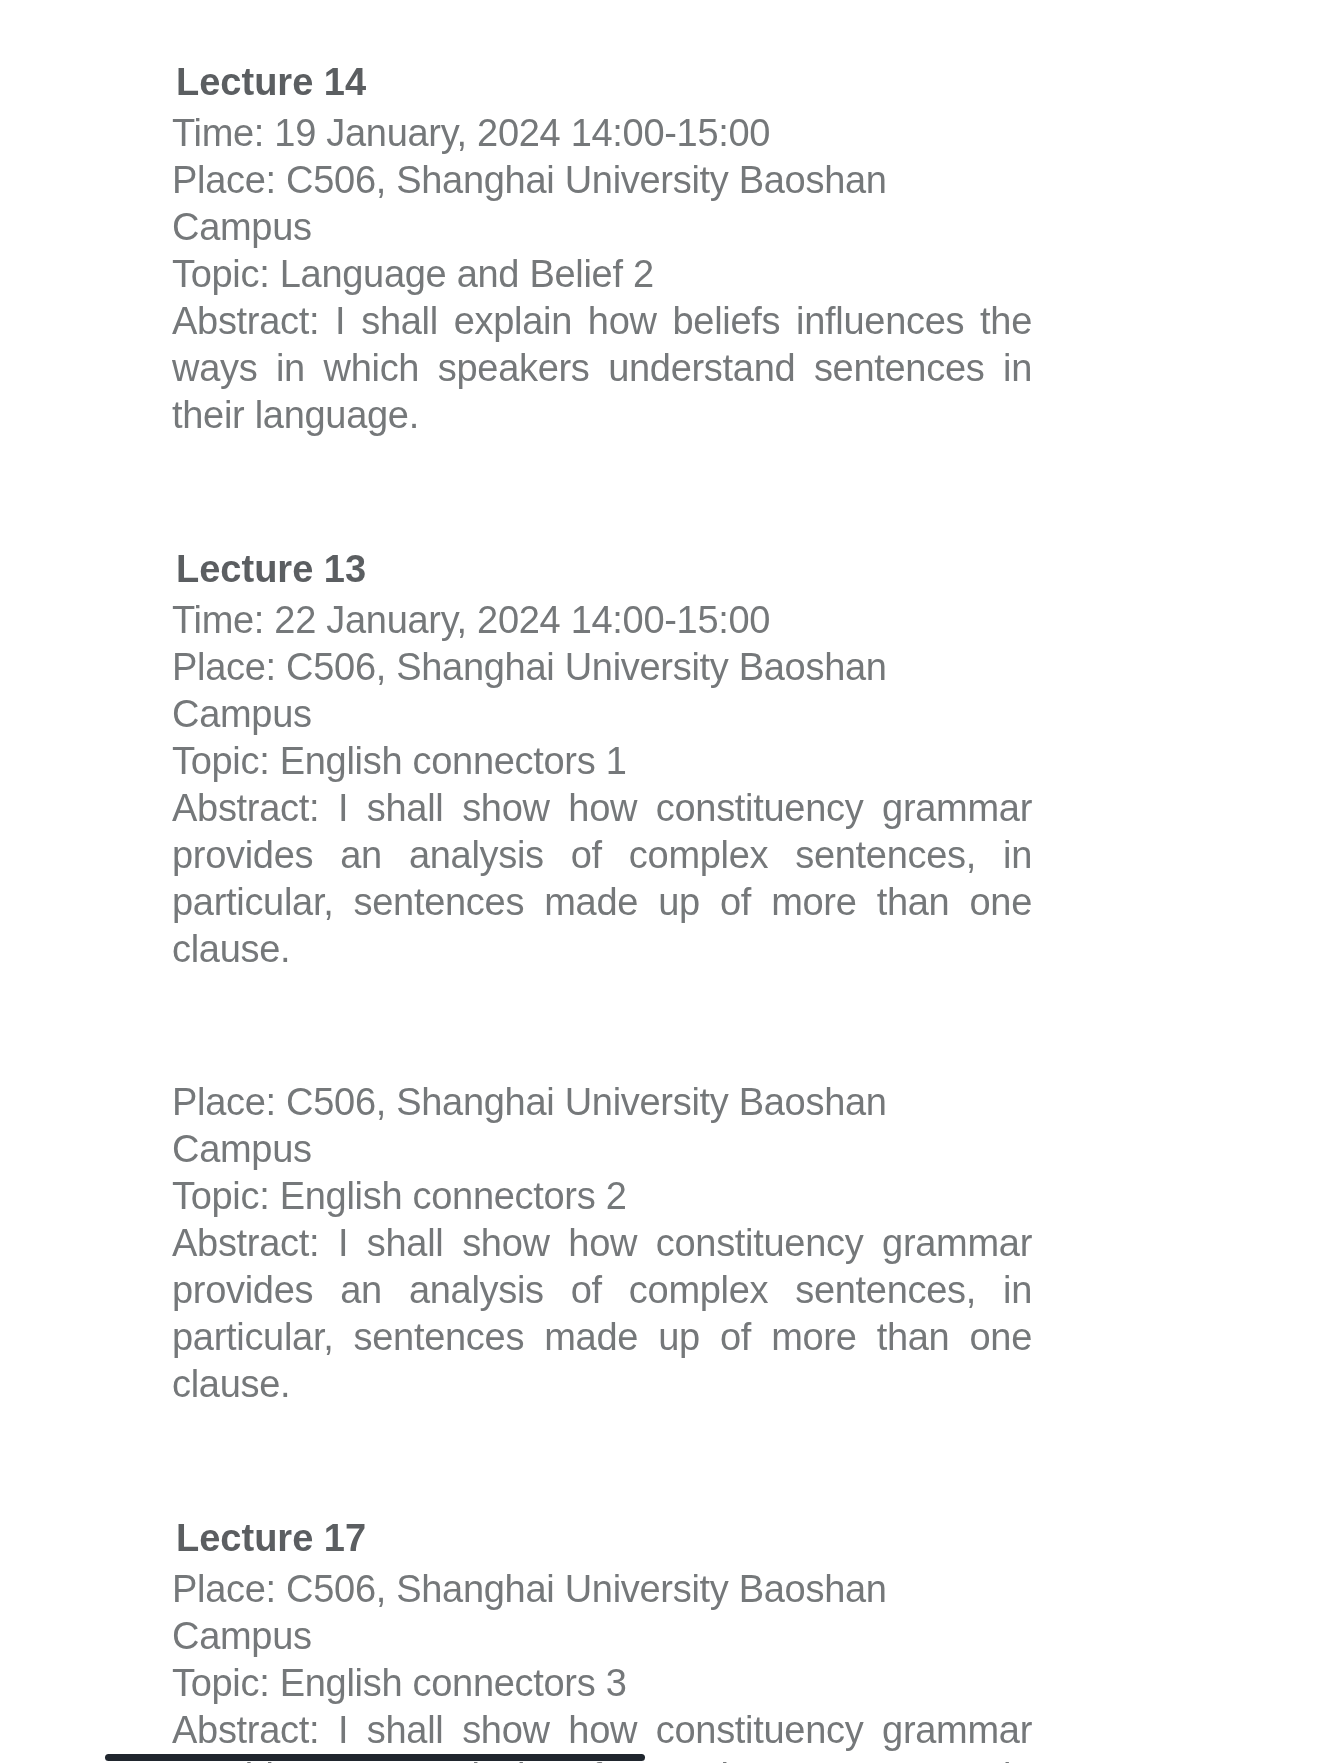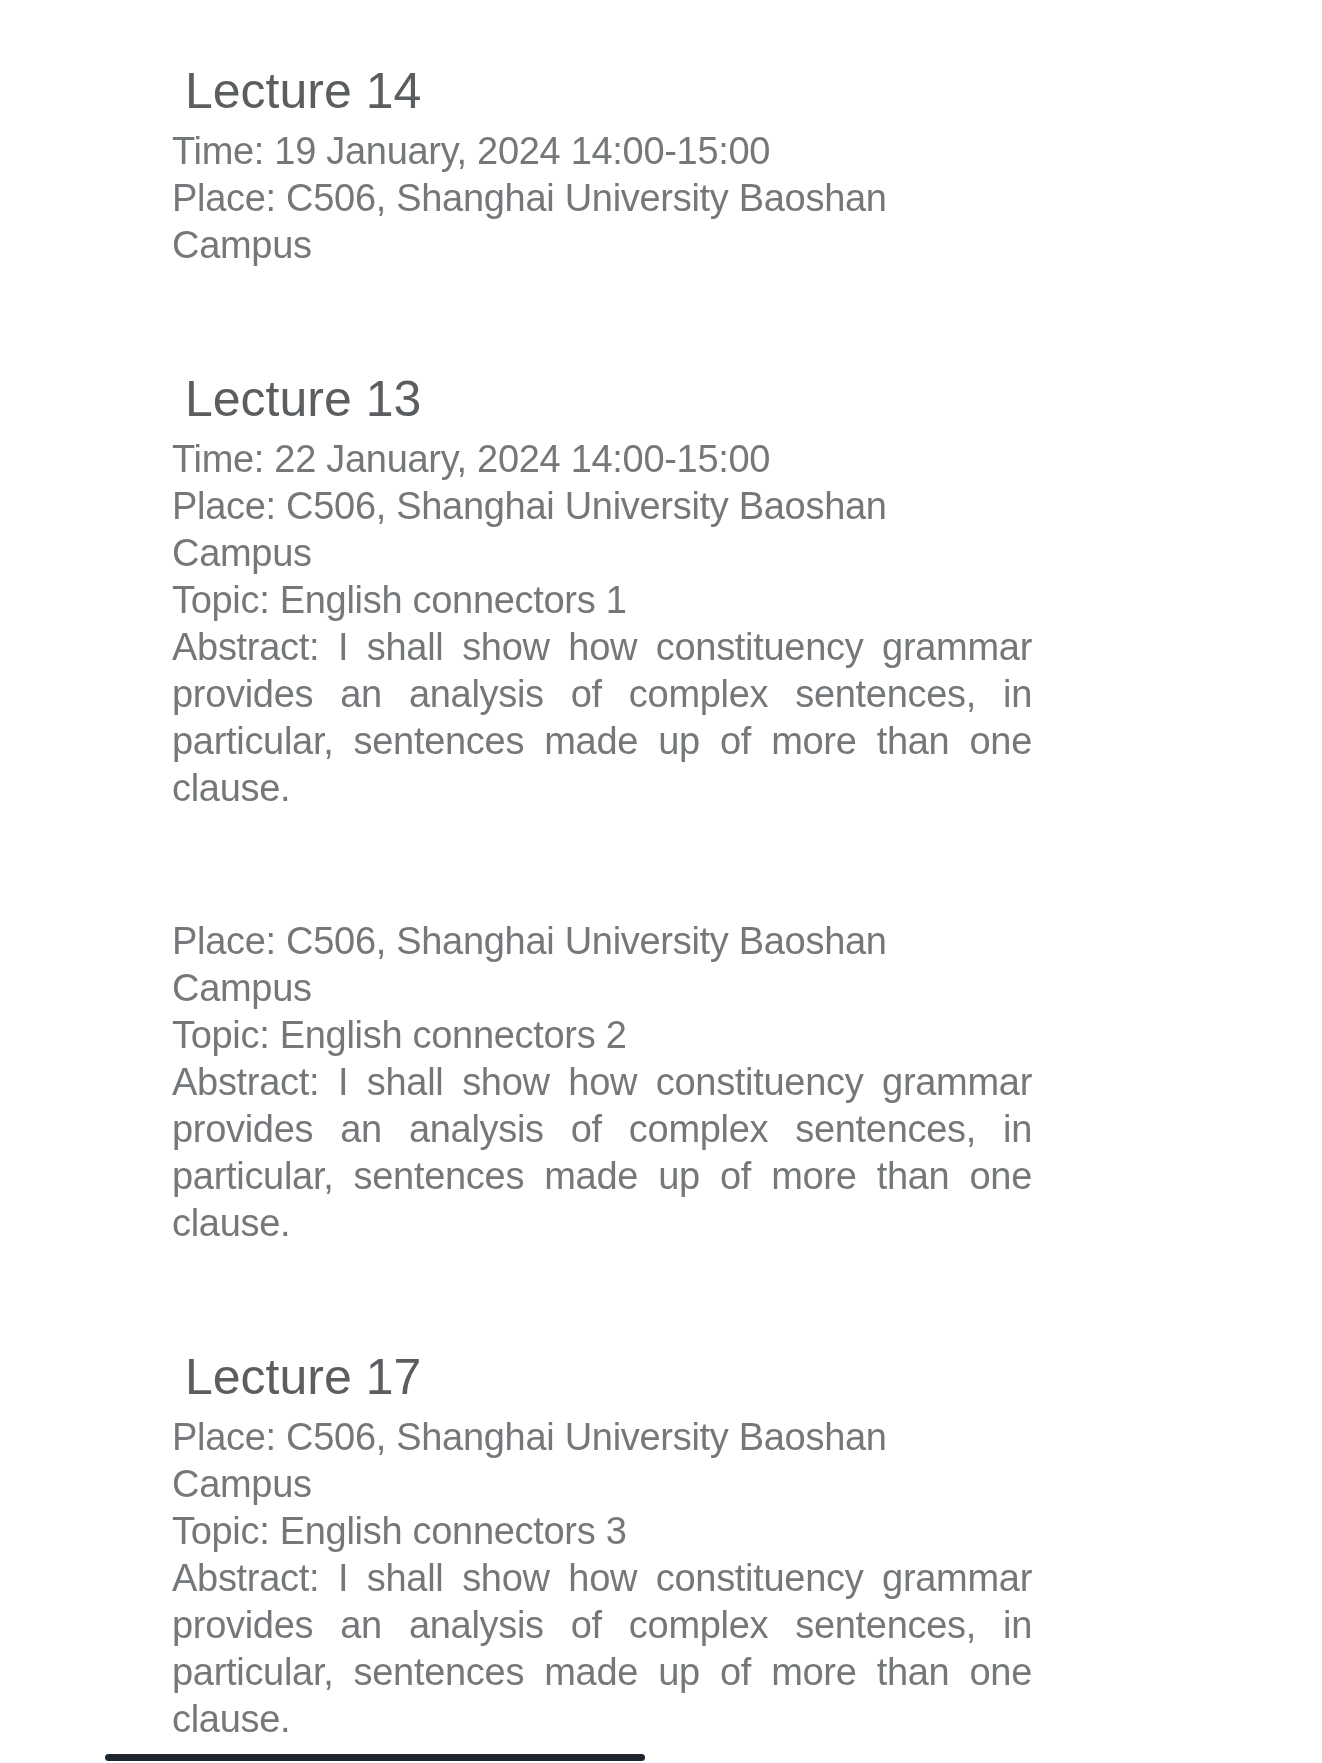--- a/index.html
+++ b/index.html
@@ -16,25 +16,25 @@
   }
   .content {
     box-sizing: content-box;
     padding: 54px 0 0 172px;
     width: 860px;
   }
   .lecture {
     margin: 0 0 106px 0;
   }
   .lecture-title {
-    font-size: 50px;
-    font-weight: 400;
+    font-size: 38px;
+    font-weight: 700;
     color: #5b5e61;
     line-height: 48px;
-    margin: 13px;
+    margin: 4px;
   }
   .line {
     font-size: 38px;
     color: #75787a;
     line-height: 47px;
     letter-spacing: -0.3px;
   }
   .abstract {
     text-align: justify;
   }
@@ -50,20 +50,22 @@
 </style>
 </head>
 <body>
 
 <div class="content">
 
   <section class="lecture">
     <h2 class="lecture-title">Lecture 14</h2>
     <div class="line">Time: 19 January, 2024 14:00-15:00</div>
     <div class="line">Place: C506, Shanghai University Baoshan Campus</div>
+    <div class="line">Topic: Language and Belief 2</div>
+    <div class="line abstract">Abstract: I shall explain how beliefs influences the ways in which speakers understand sentences in their language.</div>
   </section>
 
   <section class="lecture">
     <h2 class="lecture-title">Lecture 13</h2>
     <div class="line">Time: 22 January, 2024 14:00-15:00</div>
     <div class="line">Place: C506, Shanghai University Baoshan Campus</div>
     <div class="line">Topic: English connectors 1</div>
     <div class="line abstract">Abstract: I shall show how constituency grammar provides an analysis of complex sentences, in particular, sentences made up of more than one clause.</div>
   </section>
 

